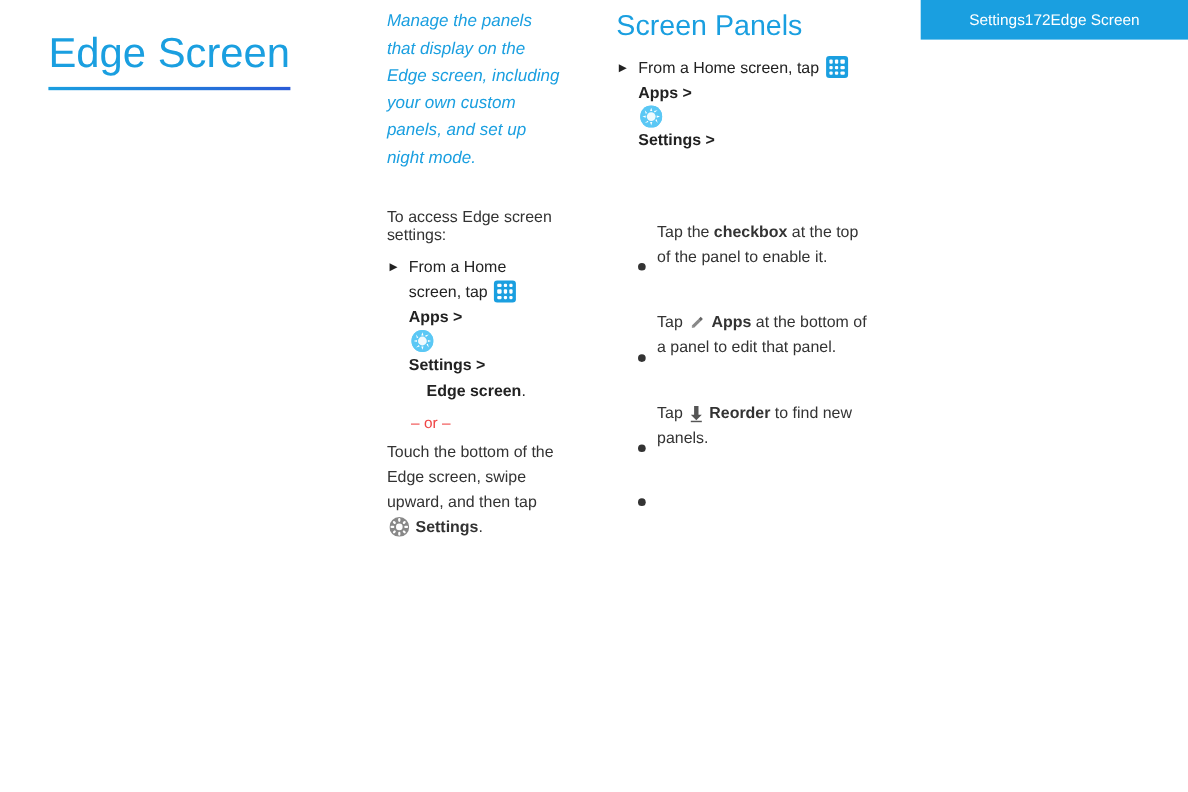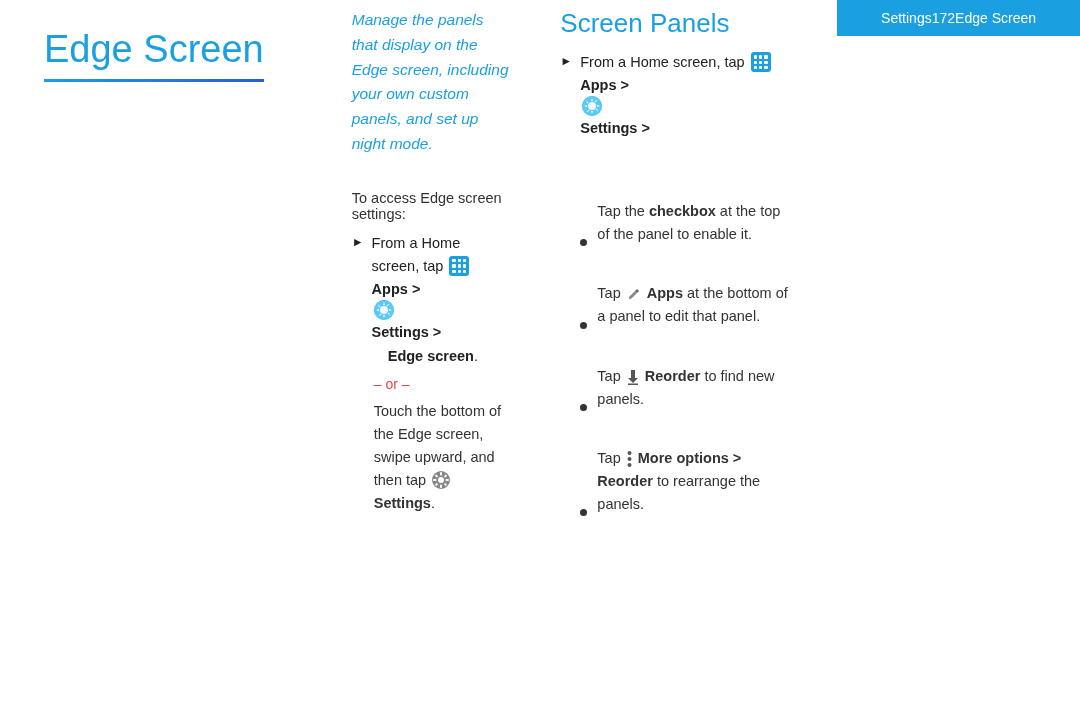--- a/index.html
+++ b/index.html
@@ -95,21 +95,20 @@
 
     .or-separator {
       font-size: 14px;
       color: #ef4444;
       margin: 8px 0 8px 22px;
     }
 
     .touch-instruction {
       font-size: 14.5px;
       line-height: 1.6;
-      margin-left: 22px;
       color: #333;
     }
 
     
     .inline-icon {
       display: inline-block;
       width: 20px;
       height: 20px;
       vertical-align: middle;
       margin: 0 2px;
@@ -371,29 +370,20 @@
             <svg style="width:12px;height:16px;vertical-align:middle;margin:0 2px;" viewBox="0 0 12 16" xmlns="http://www.w3.org/2000/svg">
               <path d="M1 9 L6 14 L11 9 L8 9 L8 1 L4 1 L4 9 Z" fill="#555"></path>
               <rect x="1" y="14.5" width="10" height="1.5" fill="#555"></rect>
             </svg>
             <strong>Reorder</strong> to find new panels.
           </span>
         </li>
 
         <li>
           <span class="bullet-dot"></span>
-          <span>
-            Tap 
-            <svg style="width:5px;height:16px;vertical-align:middle;margin:0 2px;" viewBox="0 0 5 16" xmlns="http://www.w3.org/2000/svg">
-              <circle cx="2.5" cy="2" r="2" fill="#555"></circle>
-              <circle cx="2.5" cy="8" r="2" fill="#555"></circle>
-              <circle cx="2.5" cy="14" r="2" fill="#555"></circle>
-            </svg>
-            <strong>More options &gt; Reorder</strong> to rearrange the panels.
-          </span>
         </li>
       </ul>
 
     </div>
   </div>
 
   <div class="footer">
     <span class="footer-label">Settings</span>
     <span class="footer-page">172</span>
     <span class="footer-label">Edge Screen</span>

